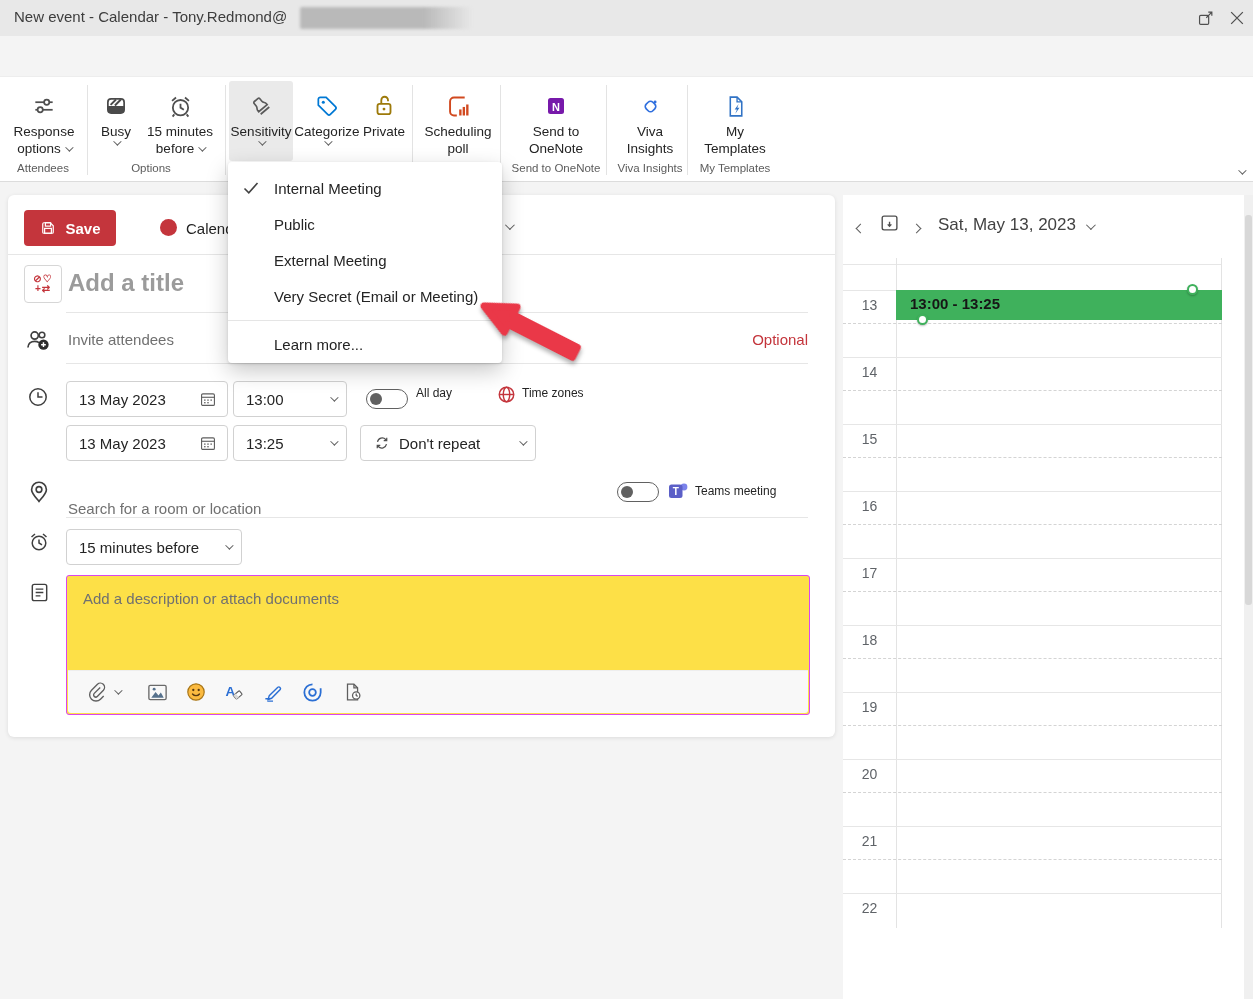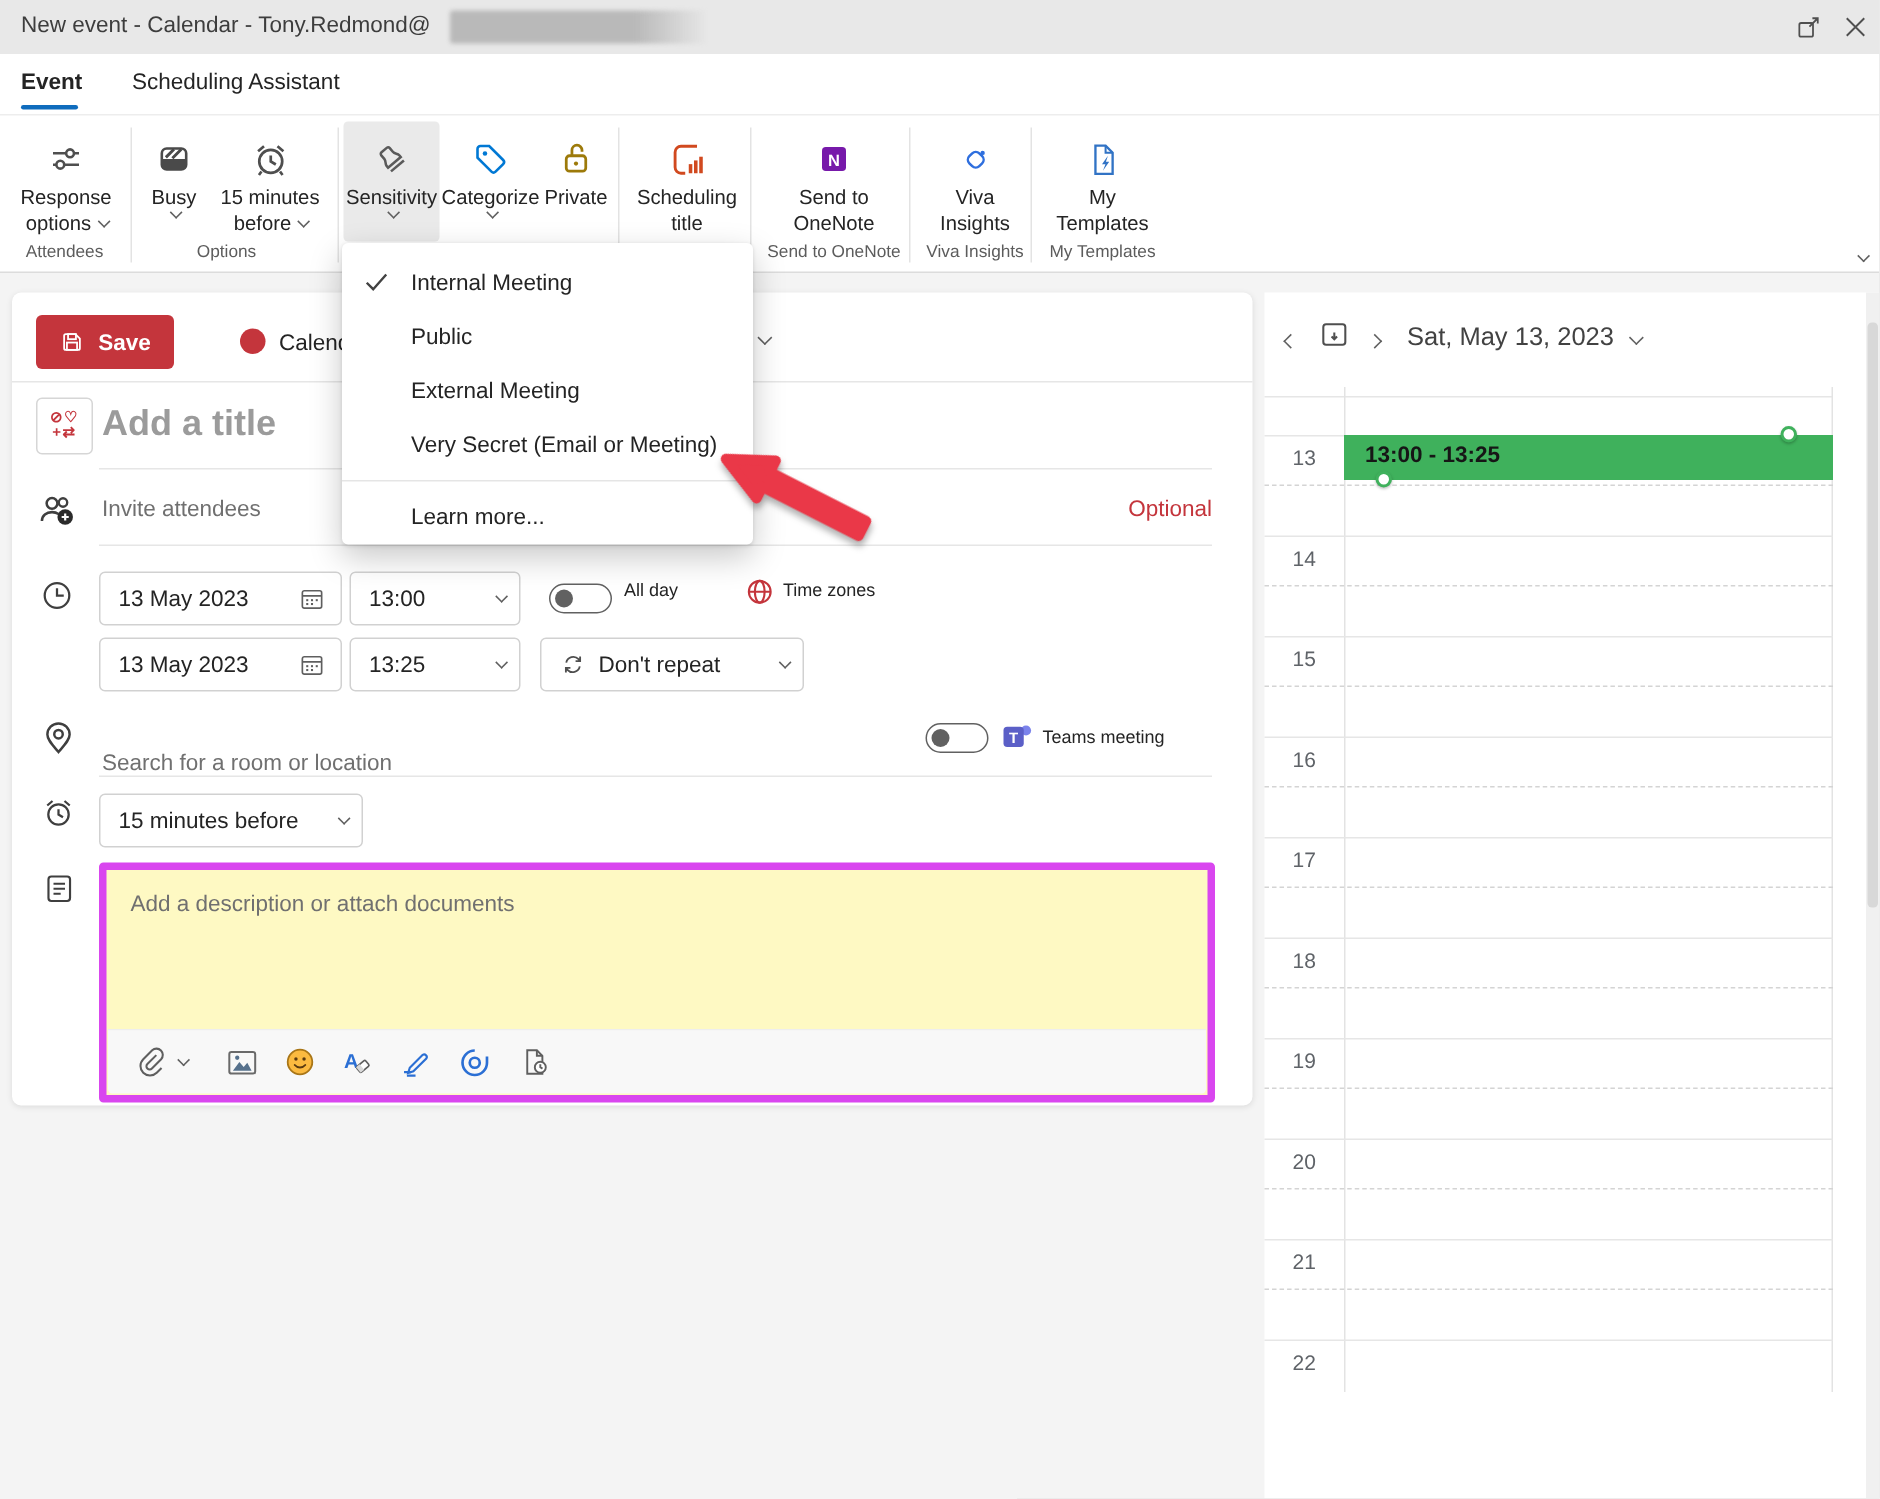--- a/index.html
+++ b/index.html
@@ -38,21 +38,21 @@
   .hr{position:absolute;height:1px;background:var(--line);}
   .bigtitle{position:absolute;left:60px;top:74px;font-size:24px;font-weight:600;color:#9b9b9b;cursor:text;}
   .ticonbox{position:absolute;left:16px;top:70px;width:38px;height:38px;border:1px solid #d6d6d6;border-radius:4px;display:flex;flex-direction:column;align-items:center;justify-content:center;color:var(--red);font-size:10px;line-height:10px;font-weight:600;letter-spacing:1px;cursor:pointer;}
   .ph{font-size:15px;color:var(--muted);cursor:text;}
   .red{color:var(--red);}
   .fbox{position:absolute;height:36px;border:1px solid #d1d1d1;border-radius:4px;background:#fff;display:flex;align-items:center;padding:0 10px 0 12px;font-size:15px;color:var(--ink);gap:8px;cursor:pointer;}
   .fbox .grow{flex:1;}
   .toggle{position:absolute;width:42px;height:20px;border:1px solid #616161;border-radius:10px;background:#fff;cursor:pointer;}
   .toggle .knob{position:absolute;left:3px;top:3px;width:12px;height:12px;border-radius:50%;background:#616161;}
   .lbl{position:absolute;font-size:12px;color:var(--ink);}
-  .descbox{position:absolute;left:58px;top:380px;width:744px;height:160px;border:5px solid #d946ef;border-radius:3px;background:#fef9c3;}
+  .descbox{position:absolute;left:58px;top:380px;width:744px;height:140px;border:1px solid #d946ef;border-radius:3px;background:#fde047;}
   .desc-ph{position:absolute;left:16px;top:14px;font-size:15px;color:var(--muted);cursor:text;}
   .desc-tools{position:absolute;left:1px;right:1px;bottom:1px;height:43px;background:#f8f8f8;border-top:1px solid #eee;border-radius:0 0 3px 3px;}
   .ticon{position:absolute;top:10px;cursor:pointer;}
   
   .menu{position:absolute;left:228px;top:162px;width:274px;height:201px;background:#fff;border-radius:4px;box-shadow:0 8px 22px rgba(0,0,0,.22),0 1px 3px rgba(0,0,0,.12);z-index:40;padding-top:8px;}
   .menu-item{position:relative;height:36px;display:flex;align-items:center;padding-left:46px;font-size:15px;color:var(--ink);cursor:pointer;}
   .menu-item .ck{position:absolute;left:13px;top:8px;}
   .menu-sep{height:1px;background:#e5e5e5;margin:6px 0;}
   .menu-foot{height:34px;display:flex;align-items:center;padding-left:46px;font-size:15px;color:var(--ink);cursor:pointer;}
   
@@ -83,25 +83,20 @@
     <div class="blurbar"></div>
     <svg class="abs" style="left:1196px;top:9px" width="19" height="19" viewBox="0 0 24 24">
       <rect x="4.5" y="8" width="11.5" height="11.5" rx="1.5" fill="none" stroke="#4f4f4f" stroke-width="1.5"></rect>
       <path d="M13 11 L20 4 M15.5 4 H20 V8.5" fill="none" stroke="#4f4f4f" stroke-width="1.5"></path>
     </svg>
     <svg class="abs" style="left:1227px;top:8px" width="20" height="20" viewBox="0 0 24 24">
       <path d="M5 5 L19 19 M19 5 L5 19" stroke="#4f4f4f" stroke-width="1.5"></path>
     </svg>
   </div>
 
-  <div class="tabrow">
-    <span class="tab-ev">Event</span>
-    <div class="tab-ul"></div>
-    <span class="tab-sa">Scheduling Assistant</span>
-  </div>
 
   <div class="ribbon">
 
     <div class="rbtn" style="left:4px;width:80px">
       <span class="rb-ico">
         <svg width="26" height="26" viewBox="0 0 24 24" fill="none" stroke="#4f4f4f" stroke-width="1.6">
           <line x1="4" y1="8.5" x2="20" y2="8.5"></line>
             <circle cx="14.5" cy="8.5" r="2.4" fill="#fff"></circle>
           <line x1="4" y1="15.5" x2="20" y2="15.5"></line>
             <circle cx="8.5" cy="15.5" r="2.4" fill="#fff"></circle>
@@ -185,21 +180,21 @@
     <div class="rbtn" style="left:416px;width:84px">
       <span class="rb-ico">
         <svg width="27" height="27" viewBox="0 0 24 24" fill="none" stroke="#d1491f" stroke-width="1.7">
           <path d="M17.5 4 H8 a3.5 3.5 0 0 0 -3.5 3.5 v9 A3.5 3.5 0 0 0 8 20 h2.5"></path>
           <rect x="12.6" y="14.6" width="2.1" height="5.4" fill="#d1491f" stroke="none"></rect>
           <rect x="15.7" y="12.4" width="2.1" height="7.6" fill="#d1491f" stroke="none"></rect>
           <rect x="18.8" y="10.2" width="2.1" height="9.8" fill="#d1491f" stroke="none"></rect>
         </svg>
         </span>
       <span class="rb-l">Scheduling</span>
-      <span class="rb-l">title</span>
+      <span class="rb-l">poll</span>
     </div>
 
     <div class="rbtn" style="left:508px;width:96px">
       <span class="rb-ico">
         <svg width="24" height="24" viewBox="0 0 24 24">
           <rect x="4" y="4" width="16" height="16" rx="2.5" fill="#7719aa"></rect>
           <text x="12" y="16.5" font-size="11" font-weight="700" fill="#fff" text-anchor="middle">N</text>
         </svg>
         </span>
       <span class="rb-l">Send to</span>

